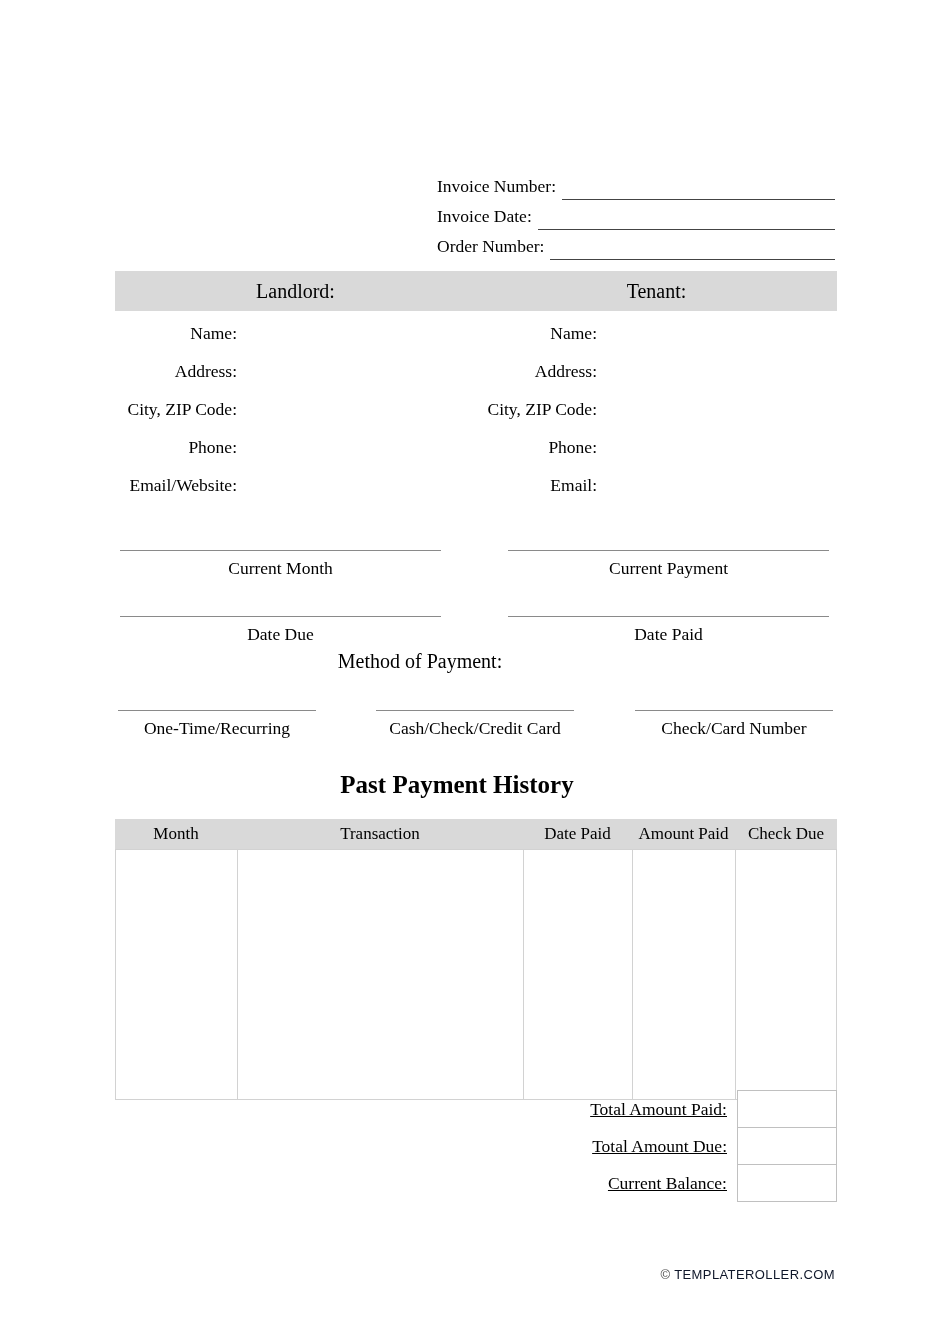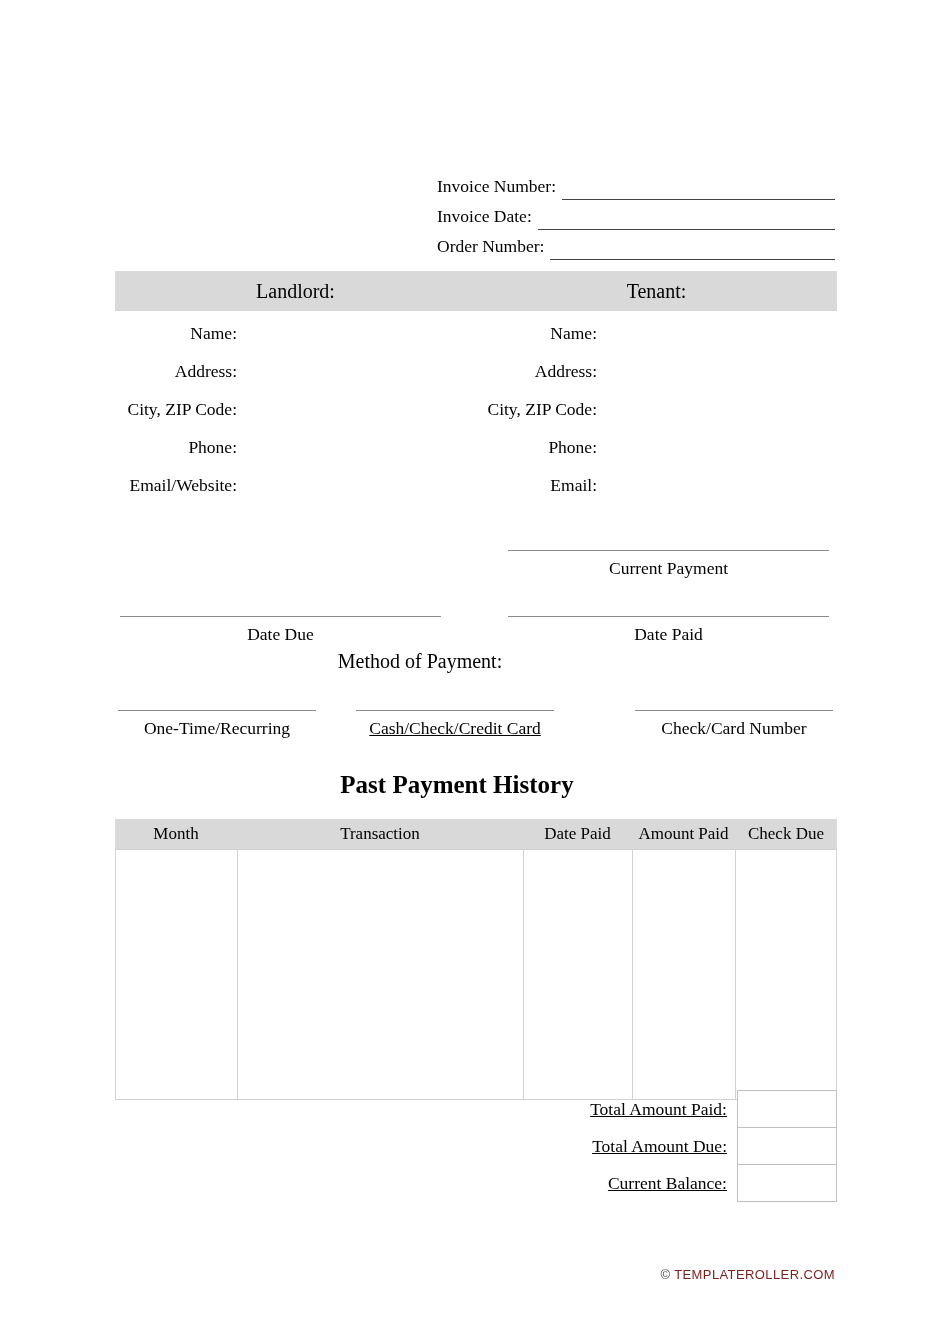--- a/index.html
+++ b/index.html
@@ -103,21 +103,21 @@
   .opt-group {
     position: absolute;
     top: 685px;
     width: 198px;
     text-align: center;
     font-size: 17.5px;
   }
   .opt-group .write { height: 26px; border-bottom: 1px solid #8a8a8a; }
   .opt-group .caption { padding-top: 6px; line-height: 22px; }
   .g-o1 { left: 118px; }
-  .g-o2 { left: 356px; text-decoration: underline; }
+  .g-o2 { left: 376px; }
   .g-o3 { left: 635px; }
 
   
   .history-title {
     position: absolute;
     top: 770px; left: 0;
     width: 914px;
     text-align: center;
     font-size: 25px;
     font-weight: 700;
@@ -179,21 +179,21 @@
   
   .footer {
     position: absolute;
     top: 1267px; right: 115px;
     font-family: "Liberation Sans", sans-serif;
     font-size: 13px;
     letter-spacing: 0.4px;
     white-space: nowrap;
   }
   .footer .copy { color: #4a4a4a; }
-  .footer .link { color: #7f1d1d; text-decoration: none; cursor: pointer; }
+  .footer .link { color: #0f172a; text-decoration: none; cursor: pointer; }
 </style>
 </head>
 <body>
 
 <div class="page">
 
 
   <div class="inv-meta">
     <div class="inv-row">
       <span class="lbl">Invoice Number:</span>
@@ -223,20 +223,24 @@
   </div>
 
   <div class="party-fields tenant">
     <div class="frow">Name:</div>
     <div class="frow">Address:</div>
     <div class="frow">City, ZIP Code:</div>
     <div class="frow">Phone:</div>
     <div class="frow">Email:</div>
   </div>
 
+  <div class="sig-group g-cm">
+    <div class="write"></div>
+    <div class="caption">Current Month</div>
+  </div>
   <div class="sig-group g-cp">
     <div class="write"></div>
     <div class="caption">Current Payment</div>
   </div>
   <div class="sig-group g-dd">
     <div class="write"></div>
     <div class="caption">Date Due</div>
   </div>
   <div class="sig-group g-dp">
     <div class="write"></div>

